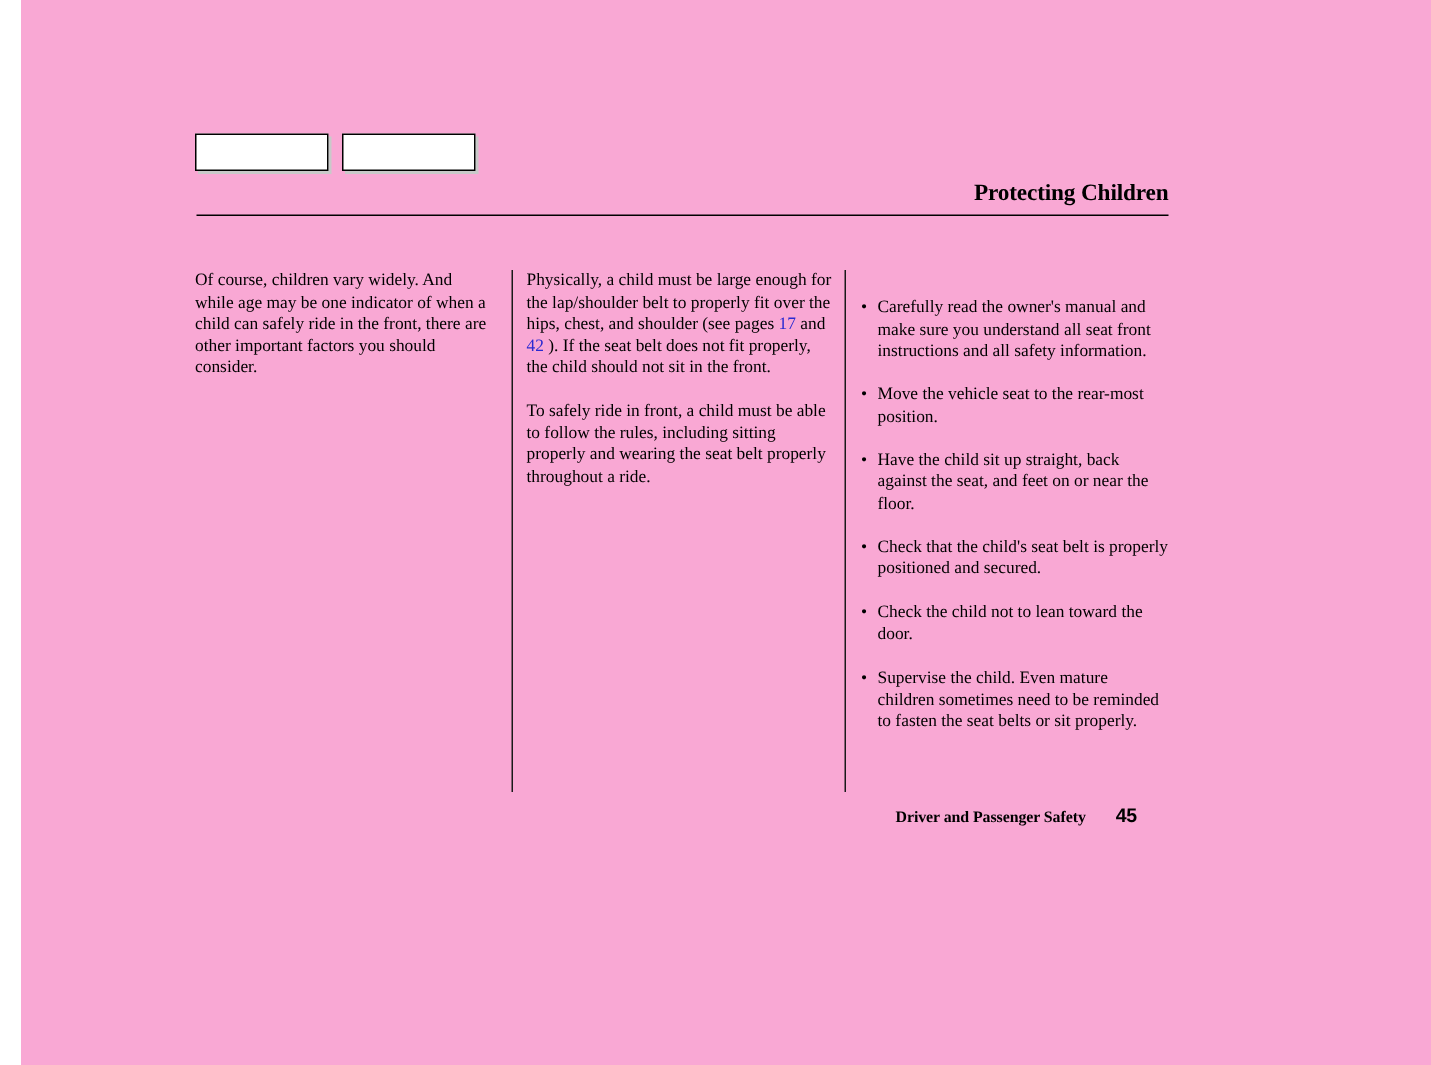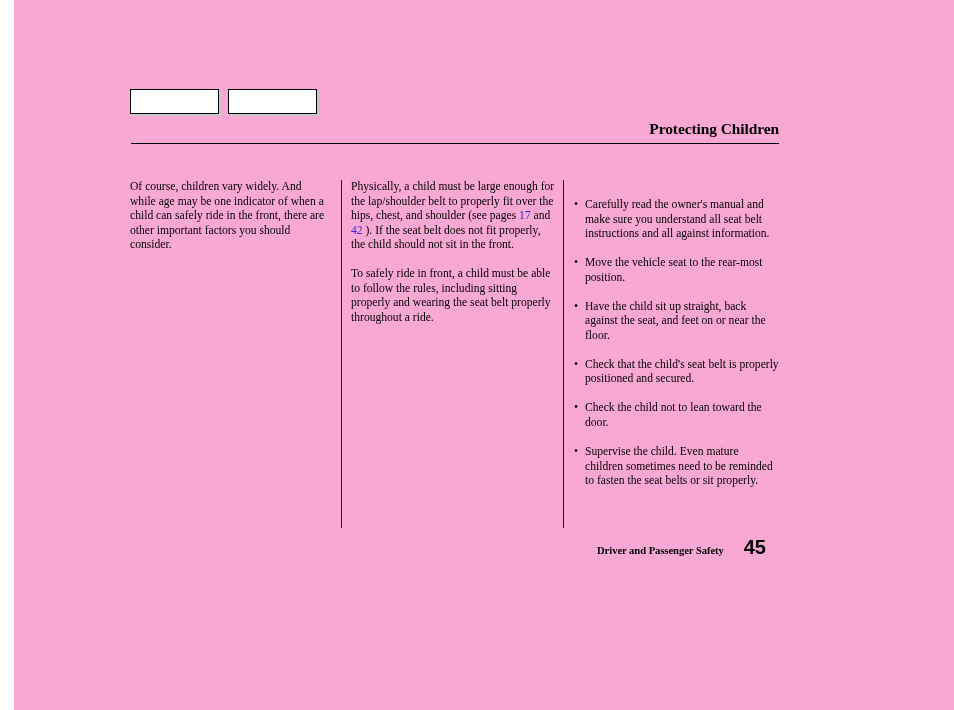--- a/index.html
+++ b/index.html
@@ -146,21 +146,21 @@
   }
   .footer-label {
     font-size: 10.6px;
     font-weight: bold;
     letter-spacing: -0.05px;
     white-space: nowrap;
   }
   .footer-page {
     margin-left: 20px;
     font-family: "Liberation Sans", "DejaVu Sans", sans-serif;
-    font-size: 20px;
+    font-size: 13px;
     font-weight: bold;
     letter-spacing: -0.3px;
   }
 </style>
 </head>
 <body>
 
 <div class="page">
 
   <div class="nav-bar">
@@ -187,21 +187,21 @@
 
       <p class="para">To safely ride in front, a child must be able to follow the rules, including sitting properly and wearing the seat belt properly throughout a ride.</p>
     </div>
 
     <div class="col col-3">
       <div class="intro-gap"></div>
 
       <ul class="bullets">
         <li class="bullet">
           <span class="dot">•</span>
-          <span class="btext">Carefully read the owner's manual and make sure you understand all seat belt instructions and all against information.</span>
+          <span class="btext">Carefully read the owner's manual and make sure you understand all seat front instructions and all safety information.</span>
         </li>
         <li class="bullet">
           <span class="dot">•</span>
           <span class="btext">Move the vehicle seat to the rear-most position.</span>
         </li>
         <li class="bullet">
           <span class="dot">•</span>
           <span class="btext">Have the child sit up straight, back against the seat, and feet on or near the floor.</span>
         </li>
         <li class="bullet">

